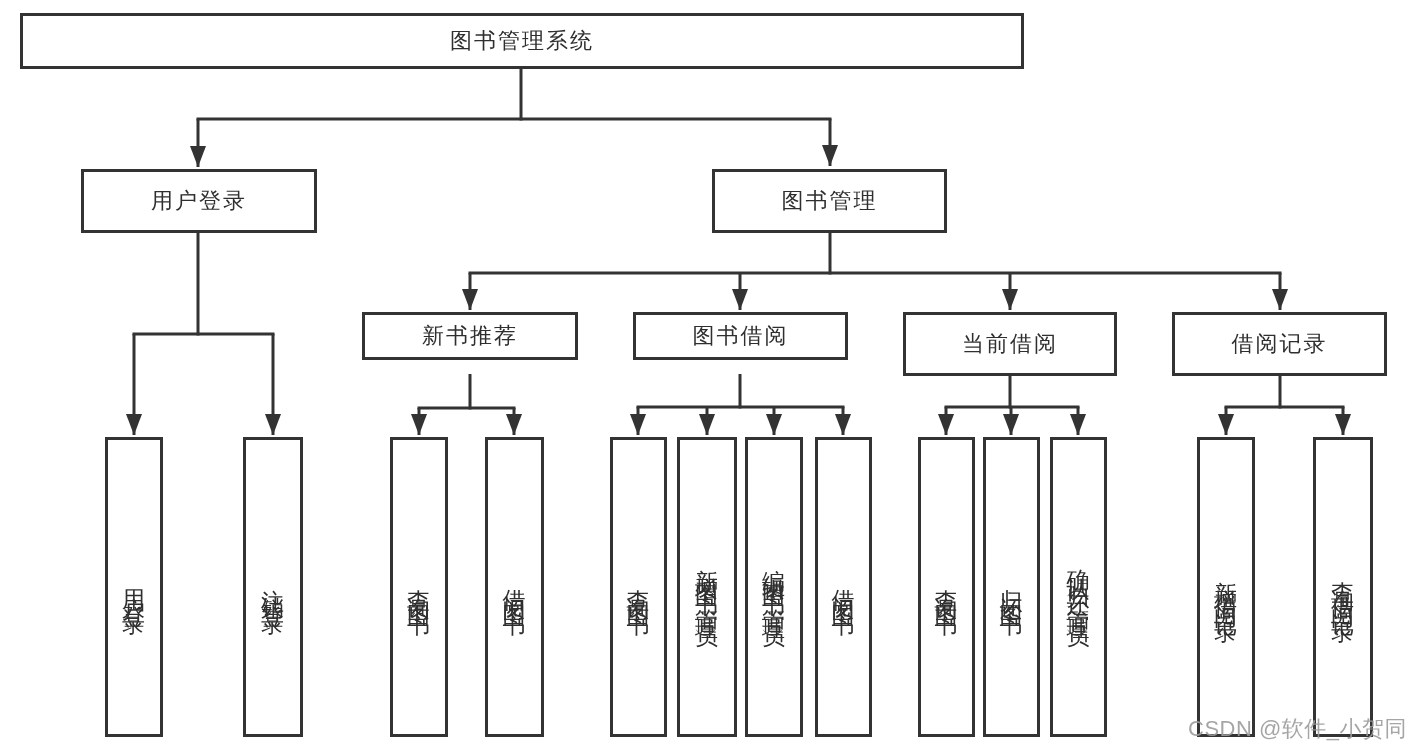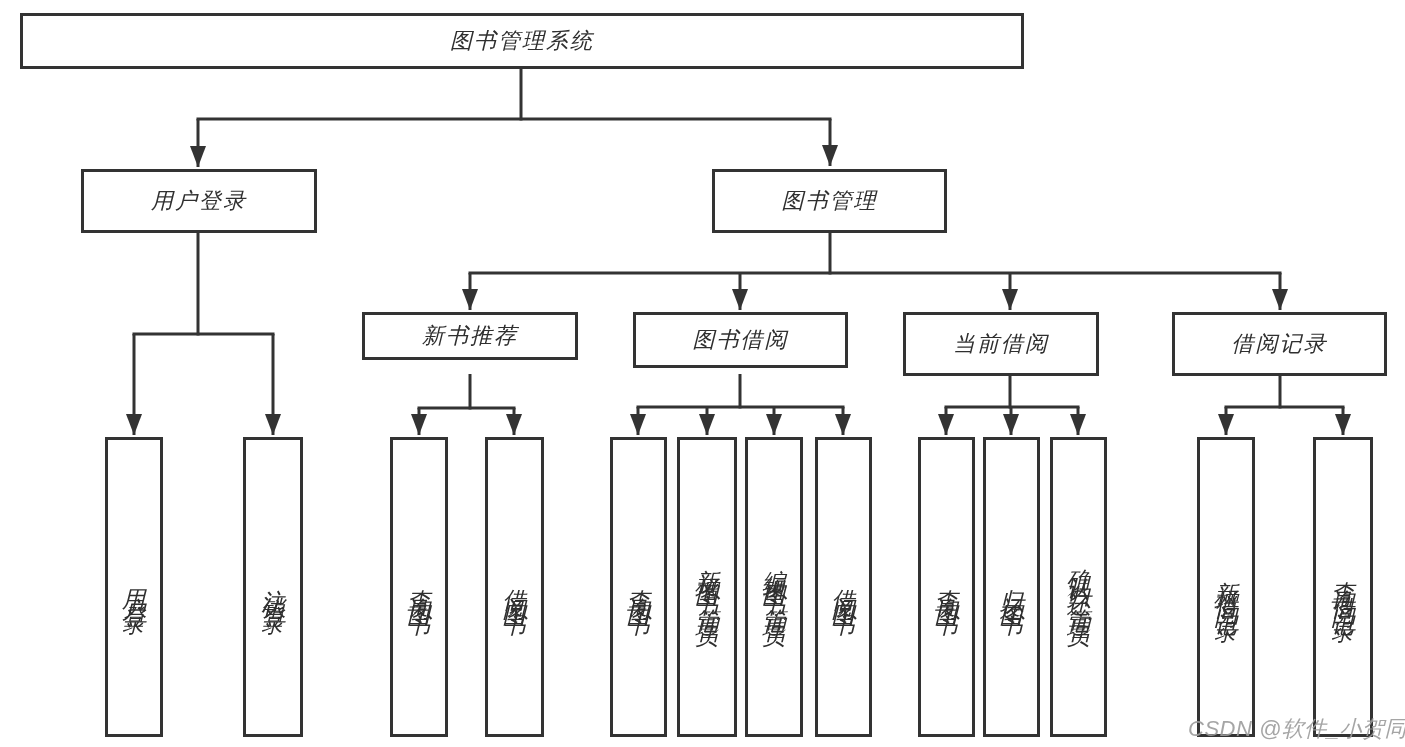--- a/index.html
+++ b/index.html
@@ -2,21 +2,20 @@
 <html><head>
 <meta charset="utf-8">
 <style>
   html,body{margin:0;padding:0;background:#ffffff;}
   .canvas{
     position:relative;
     width:1405px;height:747px;
     background:#ffffff;
     font-family:"Liberation Sans","DejaVu Sans",sans-serif;
     overflow:hidden;
-    font-style:italic;
   }
   svg.connectors{position:absolute;left:0;top:0;z-index:0;}
   .node{
     position:absolute;
     box-sizing:border-box;
     background:#ffffff;
     border:3px solid #333333;
     display:flex;align-items:center;justify-content:center;
     z-index:1;
   }
@@ -96,24 +95,24 @@
   <div class="node hbox" style="left:81px;top:169px;width:236px;height:64px">
     <span class="lbl">用户登录</span>
   </div>
   <div class="node hbox" style="left:712px;top:169px;width:235px;height:64px">
     <span class="lbl">图书管理</span>
   </div>
 
   <div class="node hbox" style="left:362px;top:312px;width:216px;height:48px">
     <span class="lbl">新书推荐</span>
   </div>
-  <div class="node hbox" style="left:633px;top:312px;width:215px;height:56px">
+  <div class="node hbox" style="left:633px;top:312px;width:215px;height:48px">
     <span class="lbl">图书借阅</span>
   </div>
-  <div class="node hbox" style="left:903px;top:312px;width:196px;height:64px">
+  <div class="node hbox" style="left:903px;top:312px;width:214px;height:64px">
     <span class="lbl">当前借阅</span>
   </div>
   <div class="node hbox" style="left:1172px;top:312px;width:215px;height:64px">
     <span class="lbl">借阅记录</span>
   </div>
 
   <div class="node vbox" style="left:105px;top:437px;width:58px;height:300px">
     <span class="lbl">用户登录</span>
   </div>
   <div class="node vbox" style="left:243px;top:437px;width:60px;height:300px">

